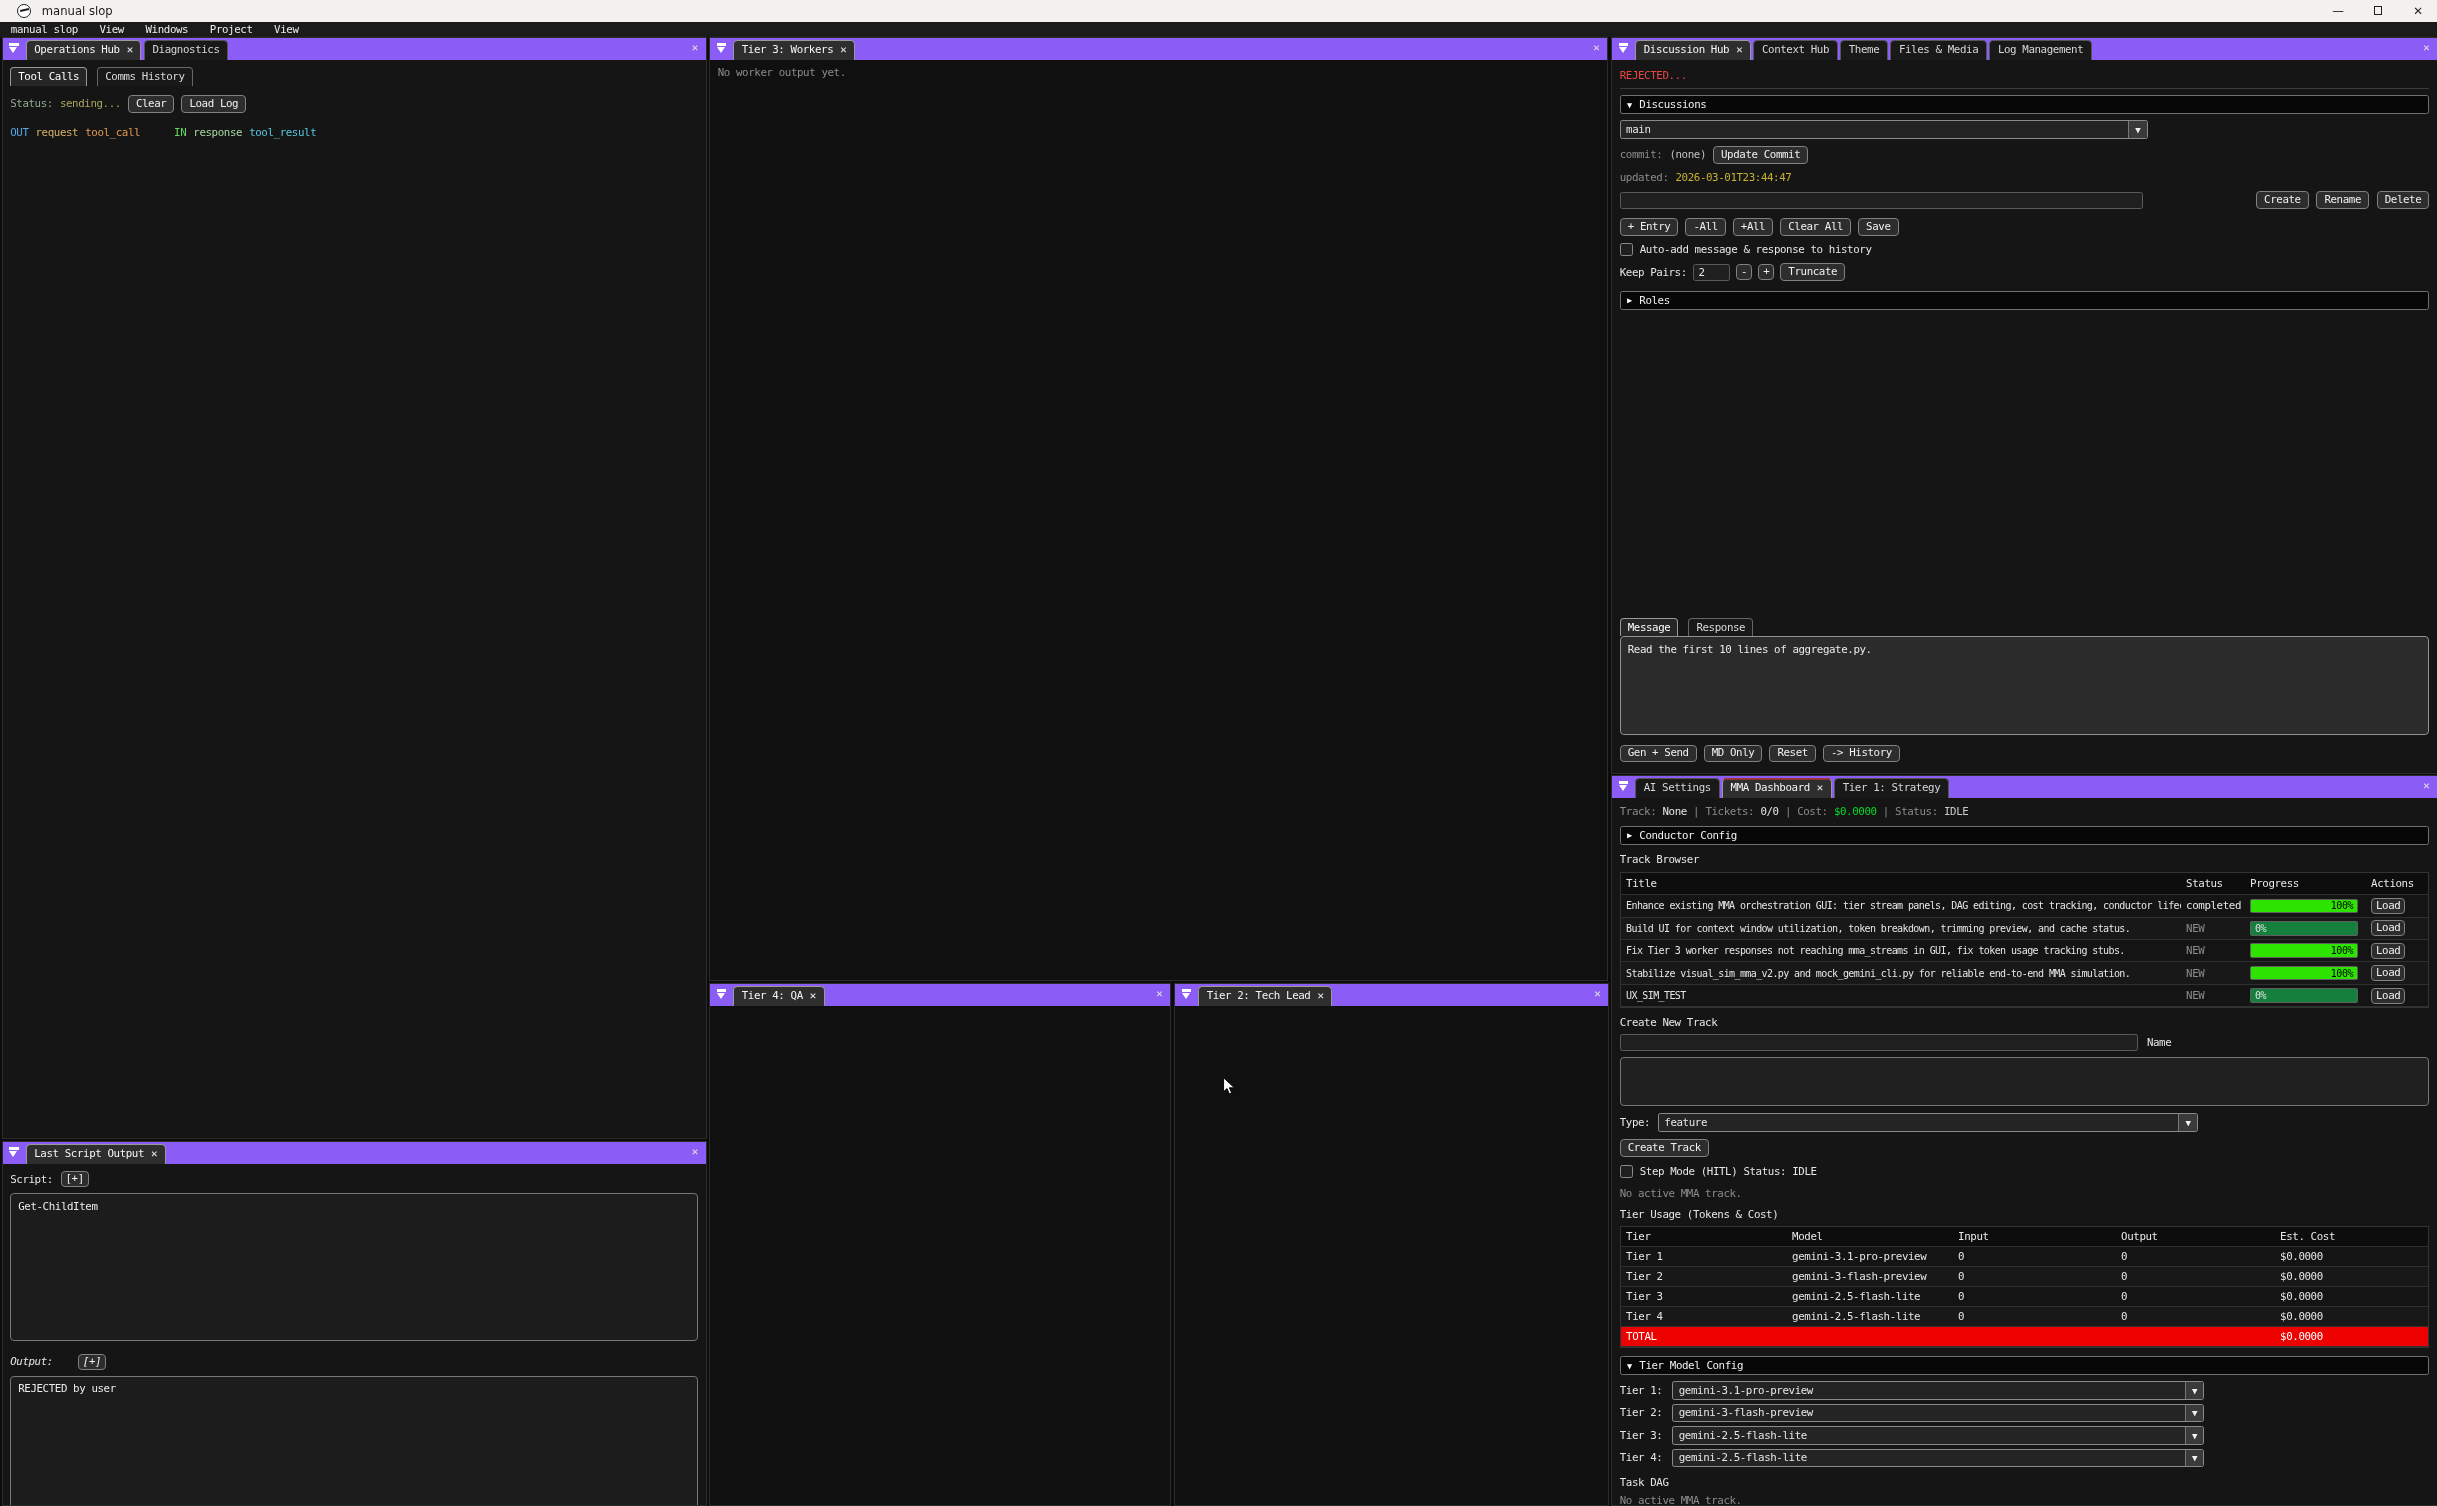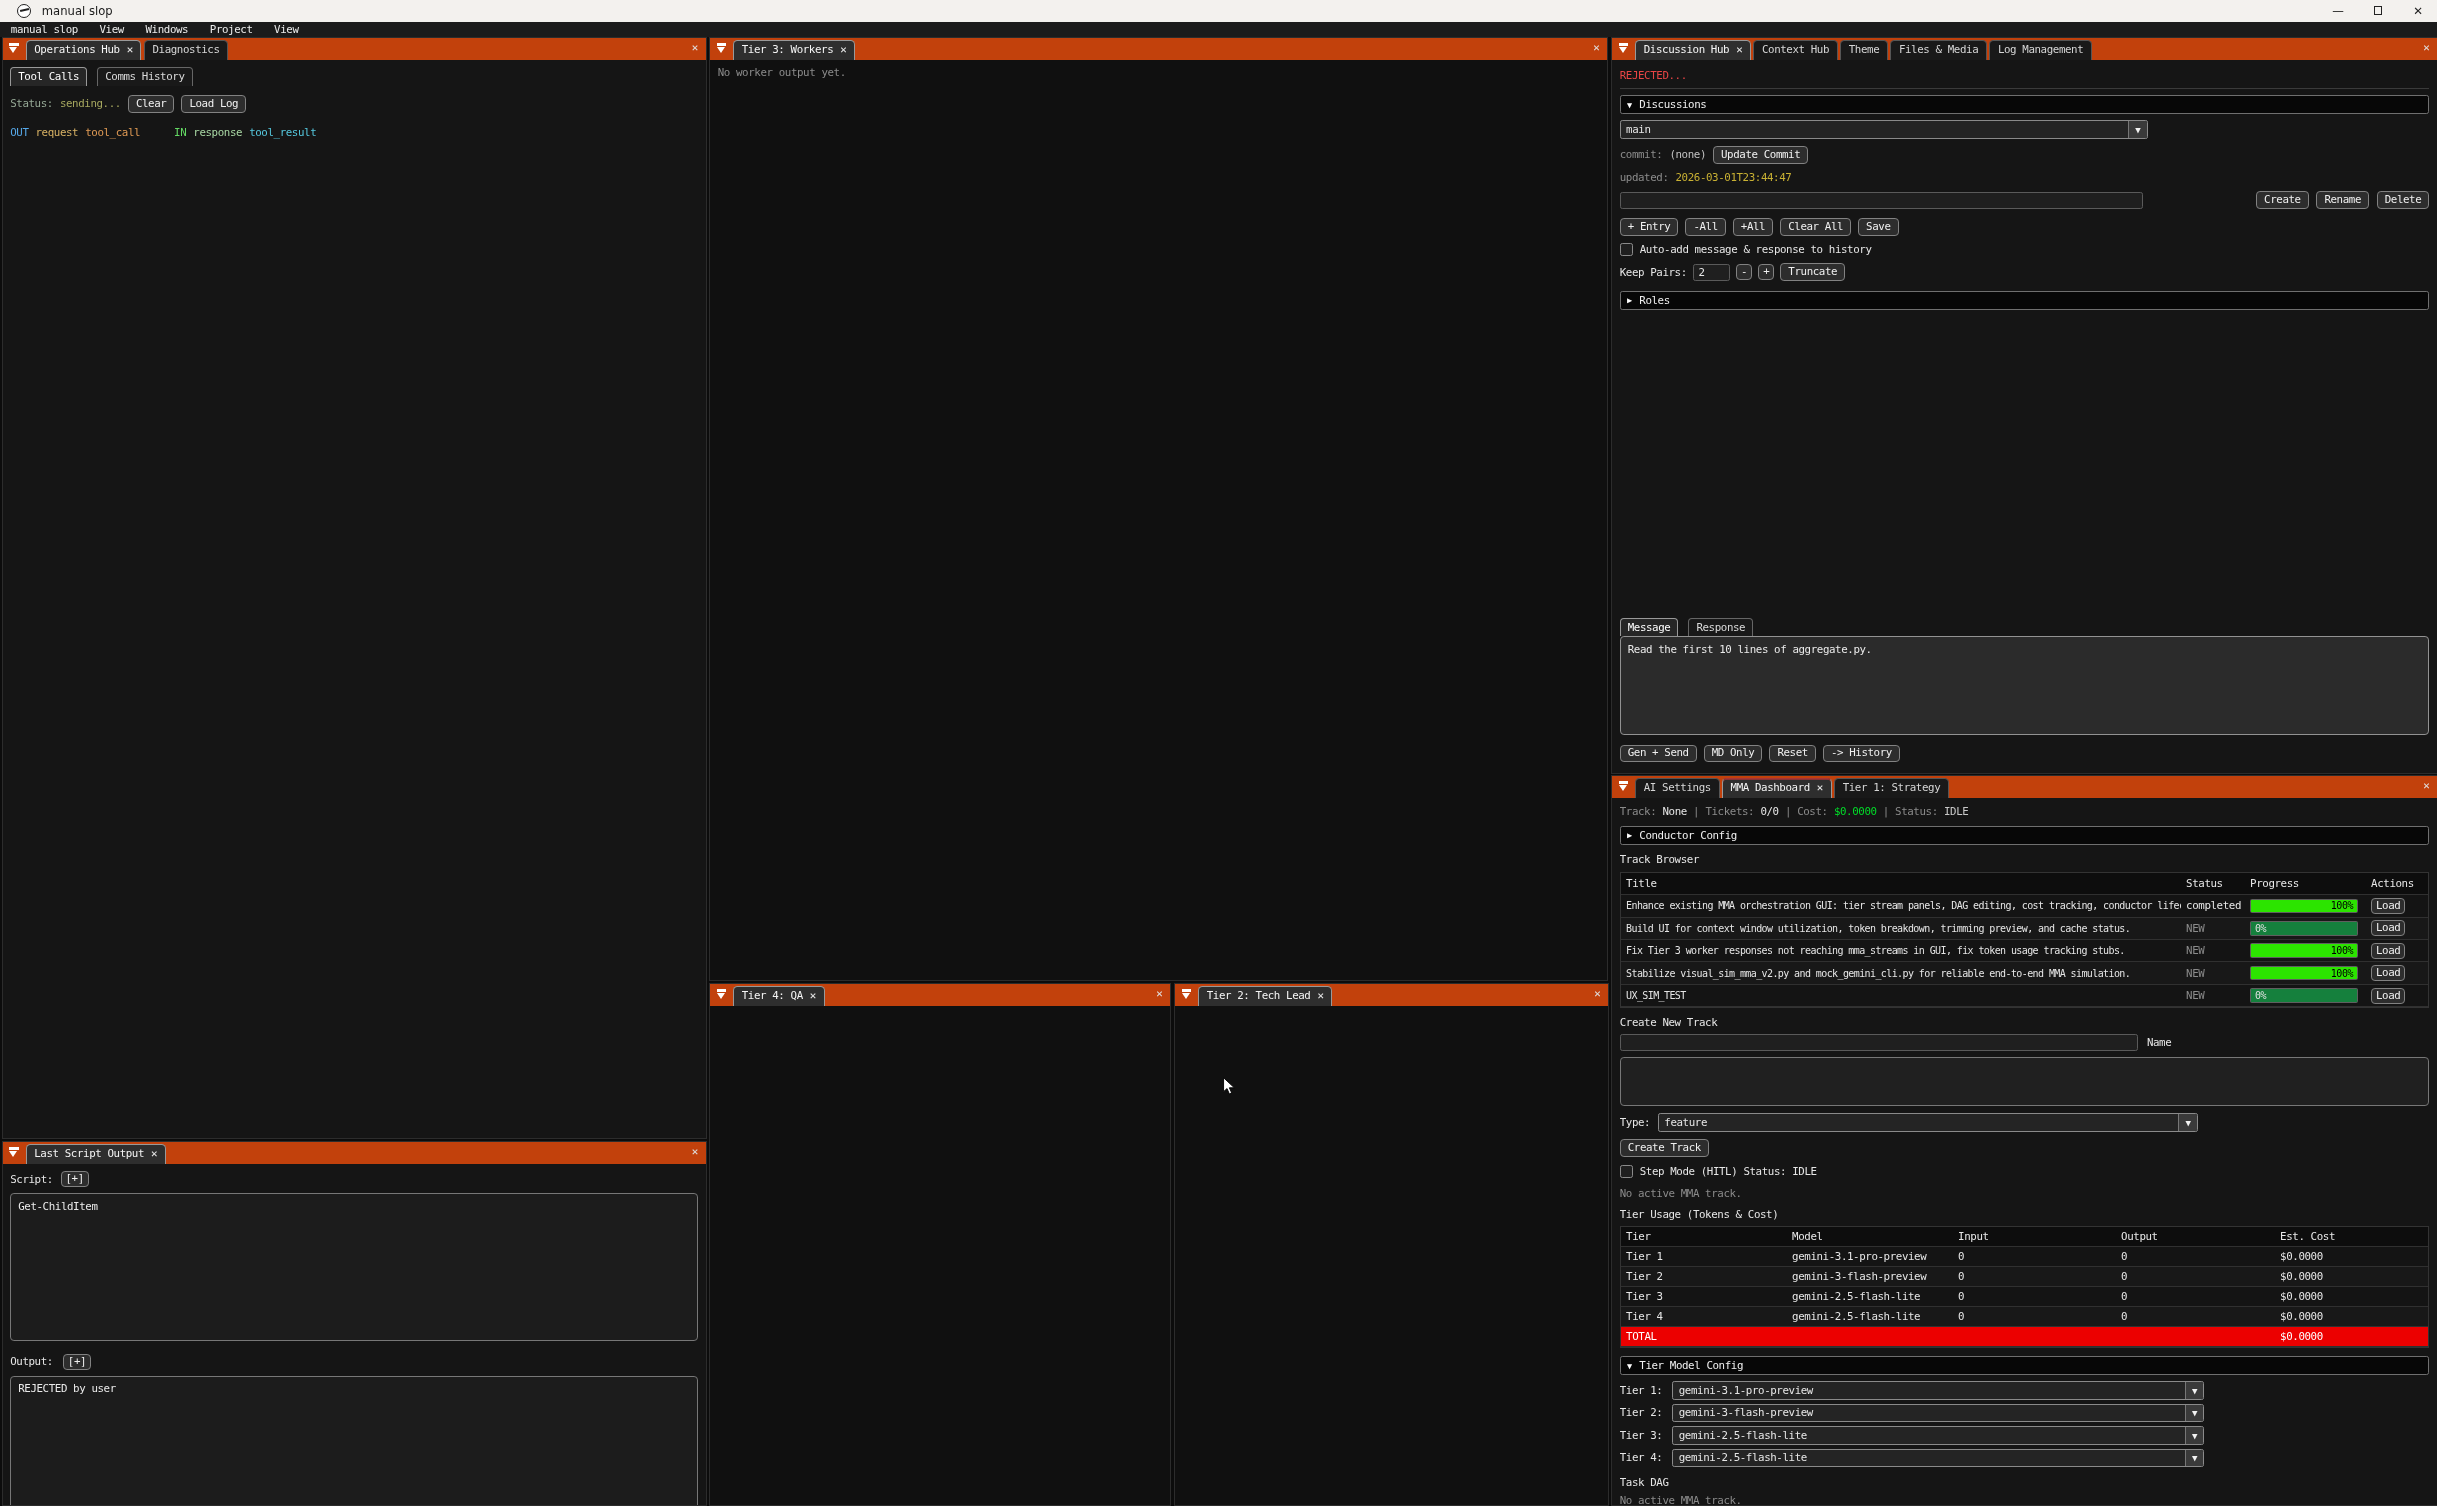--- a/index.html
+++ b/index.html
@@ -19,21 +19,21 @@
   #titlebar .title { margin-left:10.8px; font-size:11.6px; }
   .win-controls { position:absolute; right:0; top:0; height:21.6px; display:flex; align-items:center; }
   .win-btn { width:40px; text-align:center; font-size:11.6px; color:#222; cursor:default; }
   .win-max { display:inline-block; width:8.5px; height:8.5px; border:1.2px solid #222; }
   
   #menubar { position:absolute; left:0; top:21.6px; width:2438px; height:15.4px; background:#1b1b1b;
     display:flex; align-items:center; gap:21.6px; padding-left:10.8px; color:#ececec; font-size:10.8px; }
   #menubar span { cursor:default; }
   
   .panel { position:absolute; background:#151515; border:0.8px solid #2c2c2c; display:flex; flex-direction:column; }
-  .tabbar { position:relative; height:21.6px; background:#c2410c; display:flex; align-items:flex-end; flex:0 0 21.6px; }
+  .tabbar { position:relative; height:21.6px; background:#8b5cf6; display:flex; align-items:flex-end; flex:0 0 21.6px; }
   .tab-list-icon { width:15.4px; height:17px; margin:0 3.1px 2.3px 4.6px; position:relative; flex:0 0 auto; }
   .tab-list-icon::before { content:""; position:absolute; left:2.3px; top:3.1px; width:9.2px; height:2.3px; background:#fff; }
   .tab-list-icon::after { content:""; position:absolute; left:2.3px; top:7px;
     border-left:4.6px solid transparent; border-right:4.6px solid transparent; border-top:6.2px solid #fff; }
   .tab { height:20px; line-height:18.5px; padding:0 7.7px; margin-right:2.3px;
     border:0.8px solid #555; border-bottom:none; border-radius:4.6px 4.6px 0 0;
     background:#191919; color:#d6d6d6; white-space:nowrap; cursor:default; }
   .tab.active { background:#2e2e2e; border-color:#999; color:#f5f5f5; }
   .tab.active.red-top { border-top-color:#a83434; box-shadow:inset 0 0.8px 0 #a83434; }
   .tab .x { margin-left:7px; color:#e8e8e8; }
@@ -460,21 +460,21 @@
       <div class="tab-list-icon"></div>
       <div class="tab active"><span>Last Script Output</span><span class="x">✕</span></div>
       <div class="panel-close">✕</div>
     </div>
     <div class="content">
       <div class="row" style="gap:7.7px; margin-top:1.5px;">
         <span>Script:</span>
         <span class="btn small">[+]</span>
       </div>
       <textarea class="ta" style="height: 148px; margin-top: 6.2px; display: block;">Get-ChildItem</textarea>
-      <div class="row" style="gap:10px; margin-top:12.3px;">
+      <div class="row" style="gap:25px; margin-top:12.3px;font-style:italic;">
         <span>Output:</span>
         <span class="btn small">[+]</span>
       </div>
       <textarea class="ta" style="height: 137px; margin-top: 6.2px; display: block;">REJECTED by user</textarea>
     </div>
   </div>
 
   <svg class="cursor-svg" width="17" height="18.5" viewBox="0 0 22 24">
     <path d="M2 1 L2 19 L6.5 15 L9.5 22 L12.5 20.5 L9.5 14 L16 14 Z" fill="#ffffff" stroke="#000000" stroke-width="1.2"></path>
   </svg>

